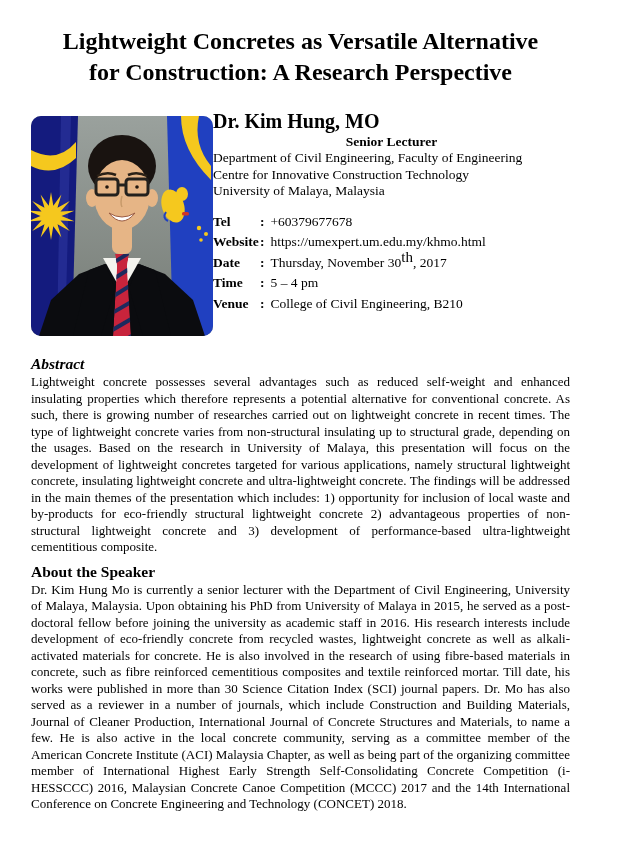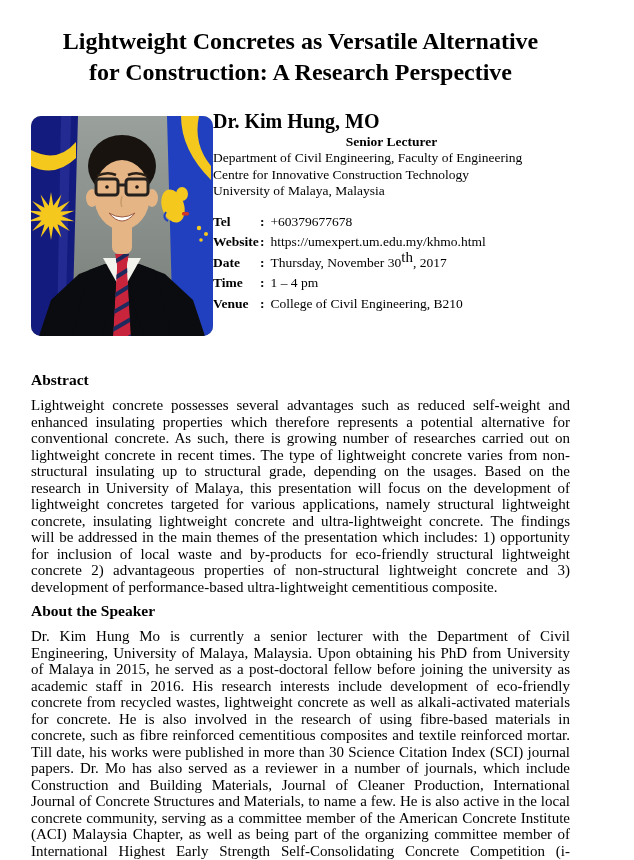--- a/index.html
+++ b/index.html
@@ -27,24 +27,24 @@
   .info{margin-top:-7px;flex:1;}
   .name{font-size:20px;font-weight:bold;line-height:24px;margin:0;}
   .role{font-size:13.5px;font-weight:bold;line-height:17px;text-align:center;}
   .affil{font-size:13.5px;line-height:16.5px;}
   .contact{margin-top:12px;font-size:13.5px;}
   .contact-row{line-height:20.5px;white-space:nowrap;}
   .contact-label{display:inline-block;width:47px;font-weight:bold;}
   .contact-sep{font-weight:bold;margin-right:6px;}
   .sup{font-size:15px;vertical-align:super;line-height:0;}
   .section-heading{font-size:15.5px;font-weight:bold;line-height:19px;margin:0;}
-  .abstract-heading{margin-top:34px;}
+  .abstract-heading{margin-top:18px;font-style:italic;}
   .about-heading{margin-top:6px;}
   .body-par{
-    font-size:15px;line-height:16.5px;text-align:justify;margin:8px 0 0 0;
+    font-size:13px;line-height:16.5px;text-align:justify;margin:1px 0 0 0;
   }
 </style>
 </head>
 <body>
 
 <div class="page">
 
   <h1 class="title">
     <span>Lightweight Concretes as Versatile Alternative</span><br>
     <span>for Construction: A Research Perspective</span>
@@ -135,21 +135,21 @@
         <div class="contact-row">
           <span class="contact-label">Tel</span><span class="contact-sep">:</span><span>+60379677678</span>
         </div>
         <div class="contact-row">
           <span class="contact-label">Website</span><span class="contact-sep">:</span><span>https://umexpert.um.edu.my/khmo.html</span>
         </div>
         <div class="contact-row">
           <span class="contact-label">Date</span><span class="contact-sep">:</span><span><span>Thursday, November 30</span><span class="sup">th</span><span>, 2017</span></span>
         </div>
         <div class="contact-row">
-          <span class="contact-label">Time</span><span class="contact-sep">:</span><span>1 – 4 pm</span>
+          <span class="contact-label">Time</span><span class="contact-sep">:</span><span>5 – 4 pm</span>
         </div>
         <div class="contact-row">
           <span class="contact-label">Venue</span><span class="contact-sep">:</span><span>College of Civil Engineering, B210</span>
         </div>
       </div>
     </div>
   </div>
 
   <h2 class="section-heading abstract-heading">Abstract</h2>
   <p class="body-par">Lightweight concrete possesses several advantages such as reduced self-weight and enhanced insulating properties which therefore represents a potential alternative for conventional concrete. As such, there is growing number of researches carried out on lightweight concrete in recent times. The type of lightweight concrete varies from non-structural insulating up to structural grade, depending on the usages. Based on the research in University of Malaya, this presentation will focus on the development of lightweight concretes targeted for various applications, namely structural lightweight concrete, insulating lightweight concrete and ultra-lightweight concrete. The findings will be addressed in the main themes of the presentation which includes: 1) opportunity for inclusion of local waste and by-products for eco-friendly structural lightweight concrete 2) advantageous properties of non-structural lightweight concrete and 3) development of performance-based ultra-lightweight cementitious composite.</p>

